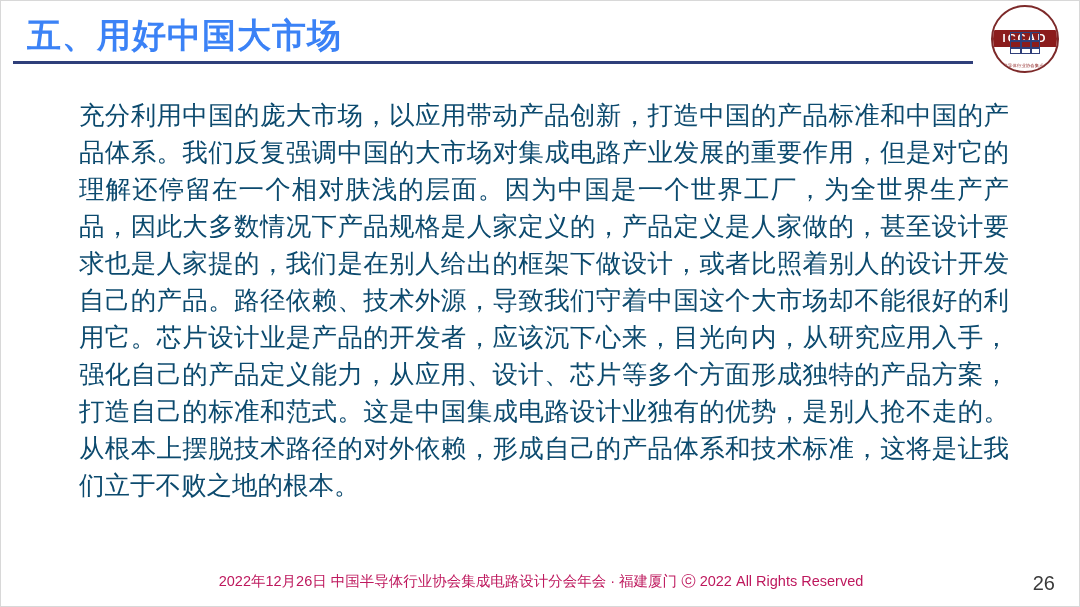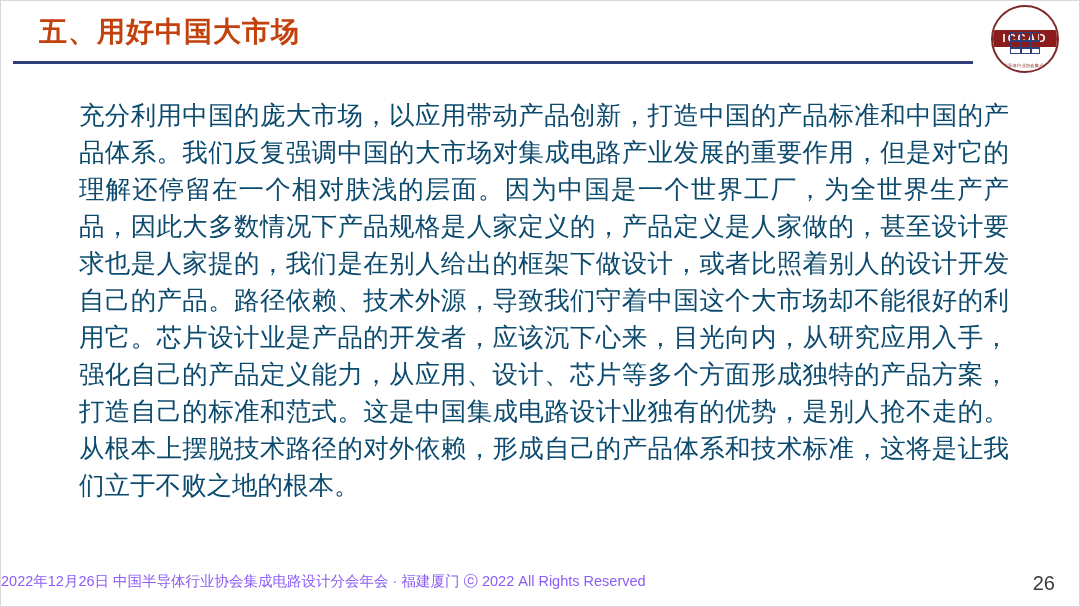--- a/index.html
+++ b/index.html
@@ -29,25 +29,25 @@
   
   .header {
     position: absolute;
     left: 0;
     top: 0;
     width: 1080px;
     height: 72px;
   }
   .title {
     position: absolute;
-    left: 38px;
+    left: 26px;
     top: 12px;
-    font-size: 28px;
+    font-size: 34px;
     font-weight: bold;
-    color: #c2410c;
+    color: #3b82f6;
     letter-spacing: 1px;
     white-space: nowrap;
   }
   .title-rule {
     position: absolute;
     left: 12px;
     top: 60px;
     width: 960px;
     height: 3px;
     background: #2f3f7a;
@@ -141,23 +141,23 @@
     left: 0;
     bottom: 8px;
     width: 1080px;
     height: 26px;
   }
   .footer-text {
     position: absolute;
     left: 0;
     top: 0;
     width: 1080px;
-    text-align: left;
+    text-align: center;
     font-size: 14.5px;
-    color: #8b5cf6;
+    color: #be185d;
     white-space: nowrap;
   }
   .page-number {
     position: absolute;
     right: 26px;
     top: 0;
     font-size: 20px;
     color: #3a3a3a;
   }
 </style>

